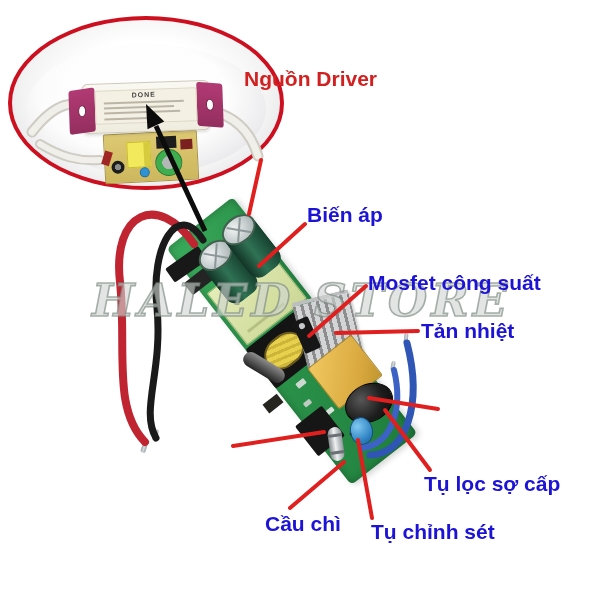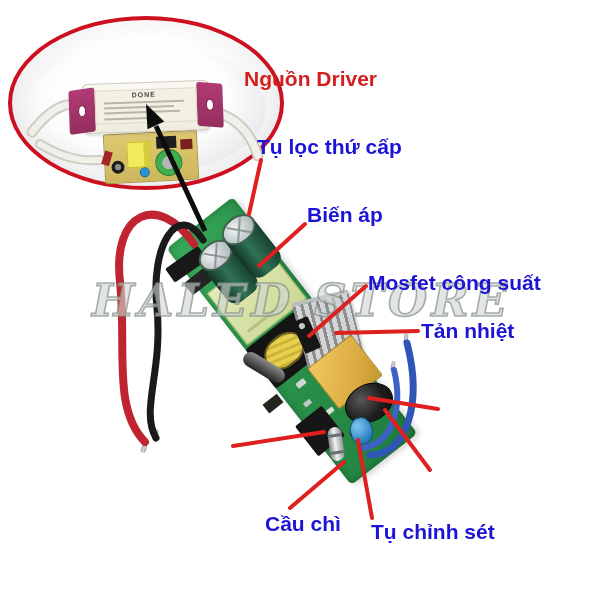--- a/index.html
+++ b/index.html
@@ -201,20 +201,20 @@
       <line x1="385" y1="410" x2="430" y2="470"></line>
       <line x1="372" y1="518" x2="358" y2="440"></line>
       <line x1="290" y1="508" x2="344" y2="462"></line>
       <line x1="233" y1="446" x2="324" y2="432"></line>
     </g>
     <line x1="205" y1="231" x2="156" y2="126" stroke="#0c0c0c" stroke-width="5"></line>
     <polygon points="146,104 164.3,121.4 147.5,129.2" fill="#0c0c0c"></polygon>
   </svg>
 
   <div class="lbl red" id="lbl-nguon">Nguồn Driver</div>
-  <div class="lbl" id="lbl-thucap">Tụ lọc thứ cấp</div>
   <div class="lbl" id="lbl-bienap">Biến áp</div>
   <div class="lbl" id="lbl-tannhiet">Tản nhiệt</div>
   <div class="lbl" id="lbl-mosfet">Mosfet công suất</div>
+  <div class="lbl" id="lbl-socap">Tụ lọc sợ cấp</div>
   <div class="lbl" id="lbl-cauchi">Cầu chì</div>
   <div class="lbl" id="lbl-chongset">Tụ chỉnh sét</div>
 
 </div>
 
 </body></html>

